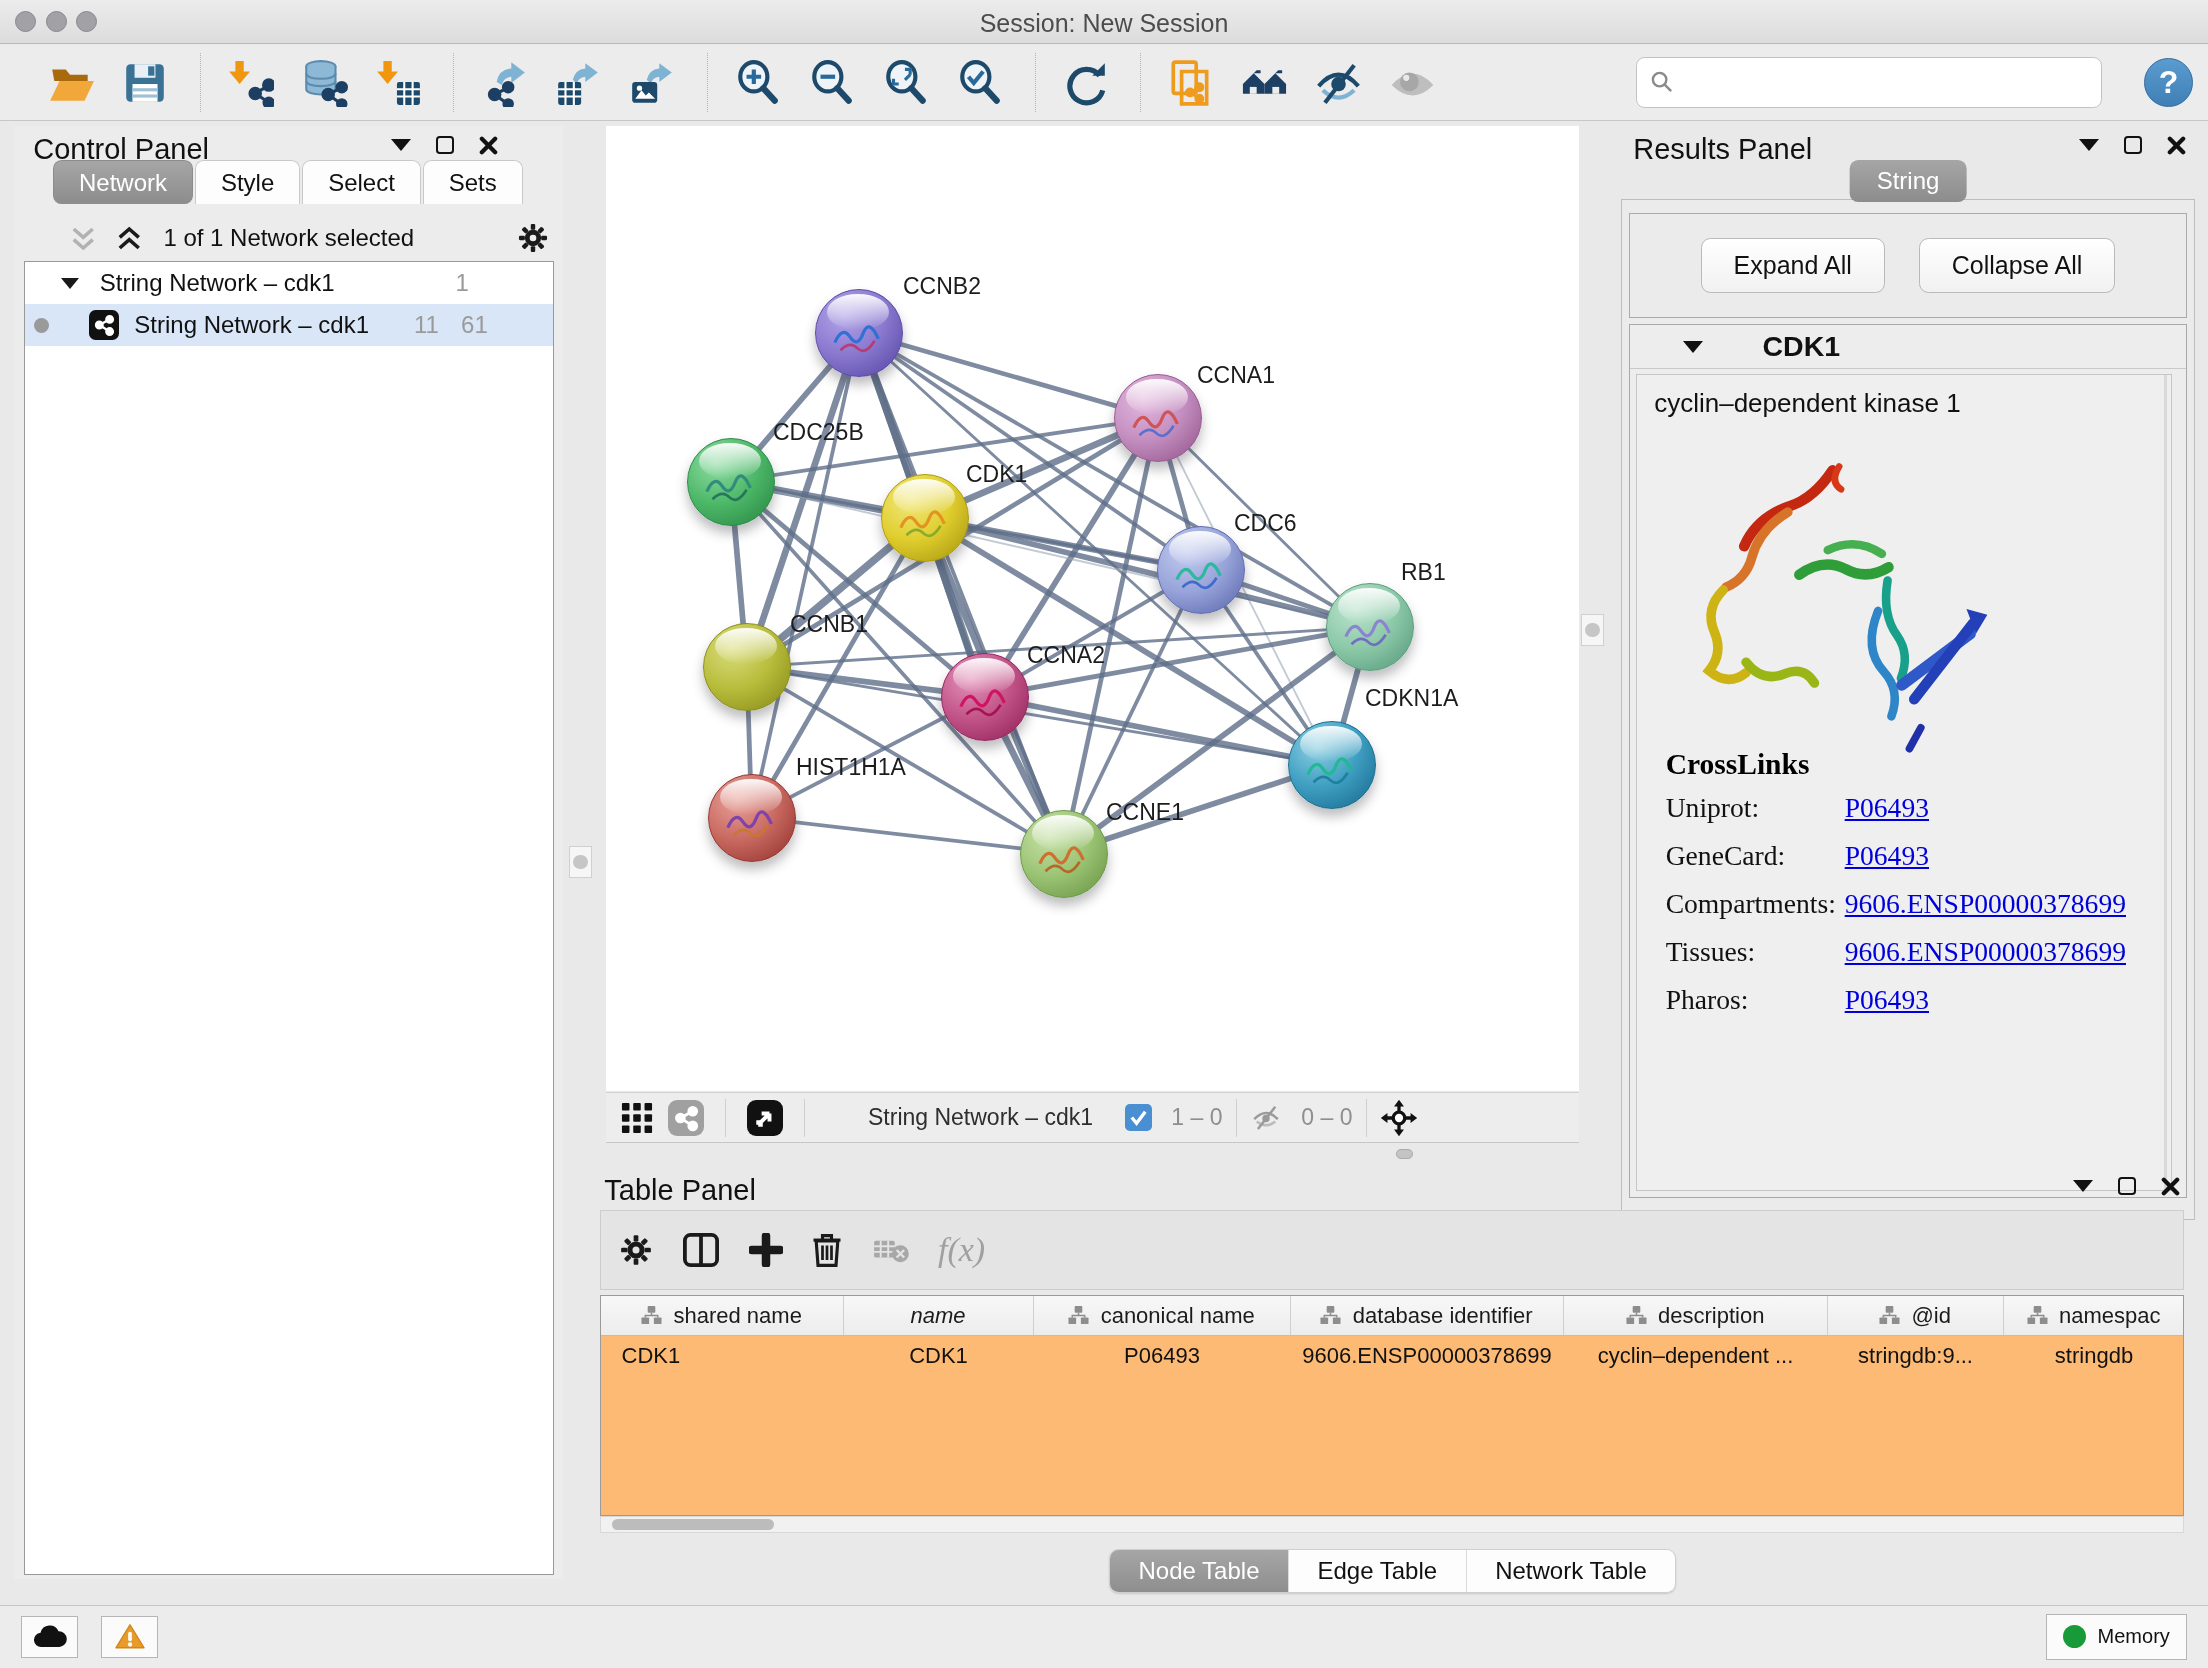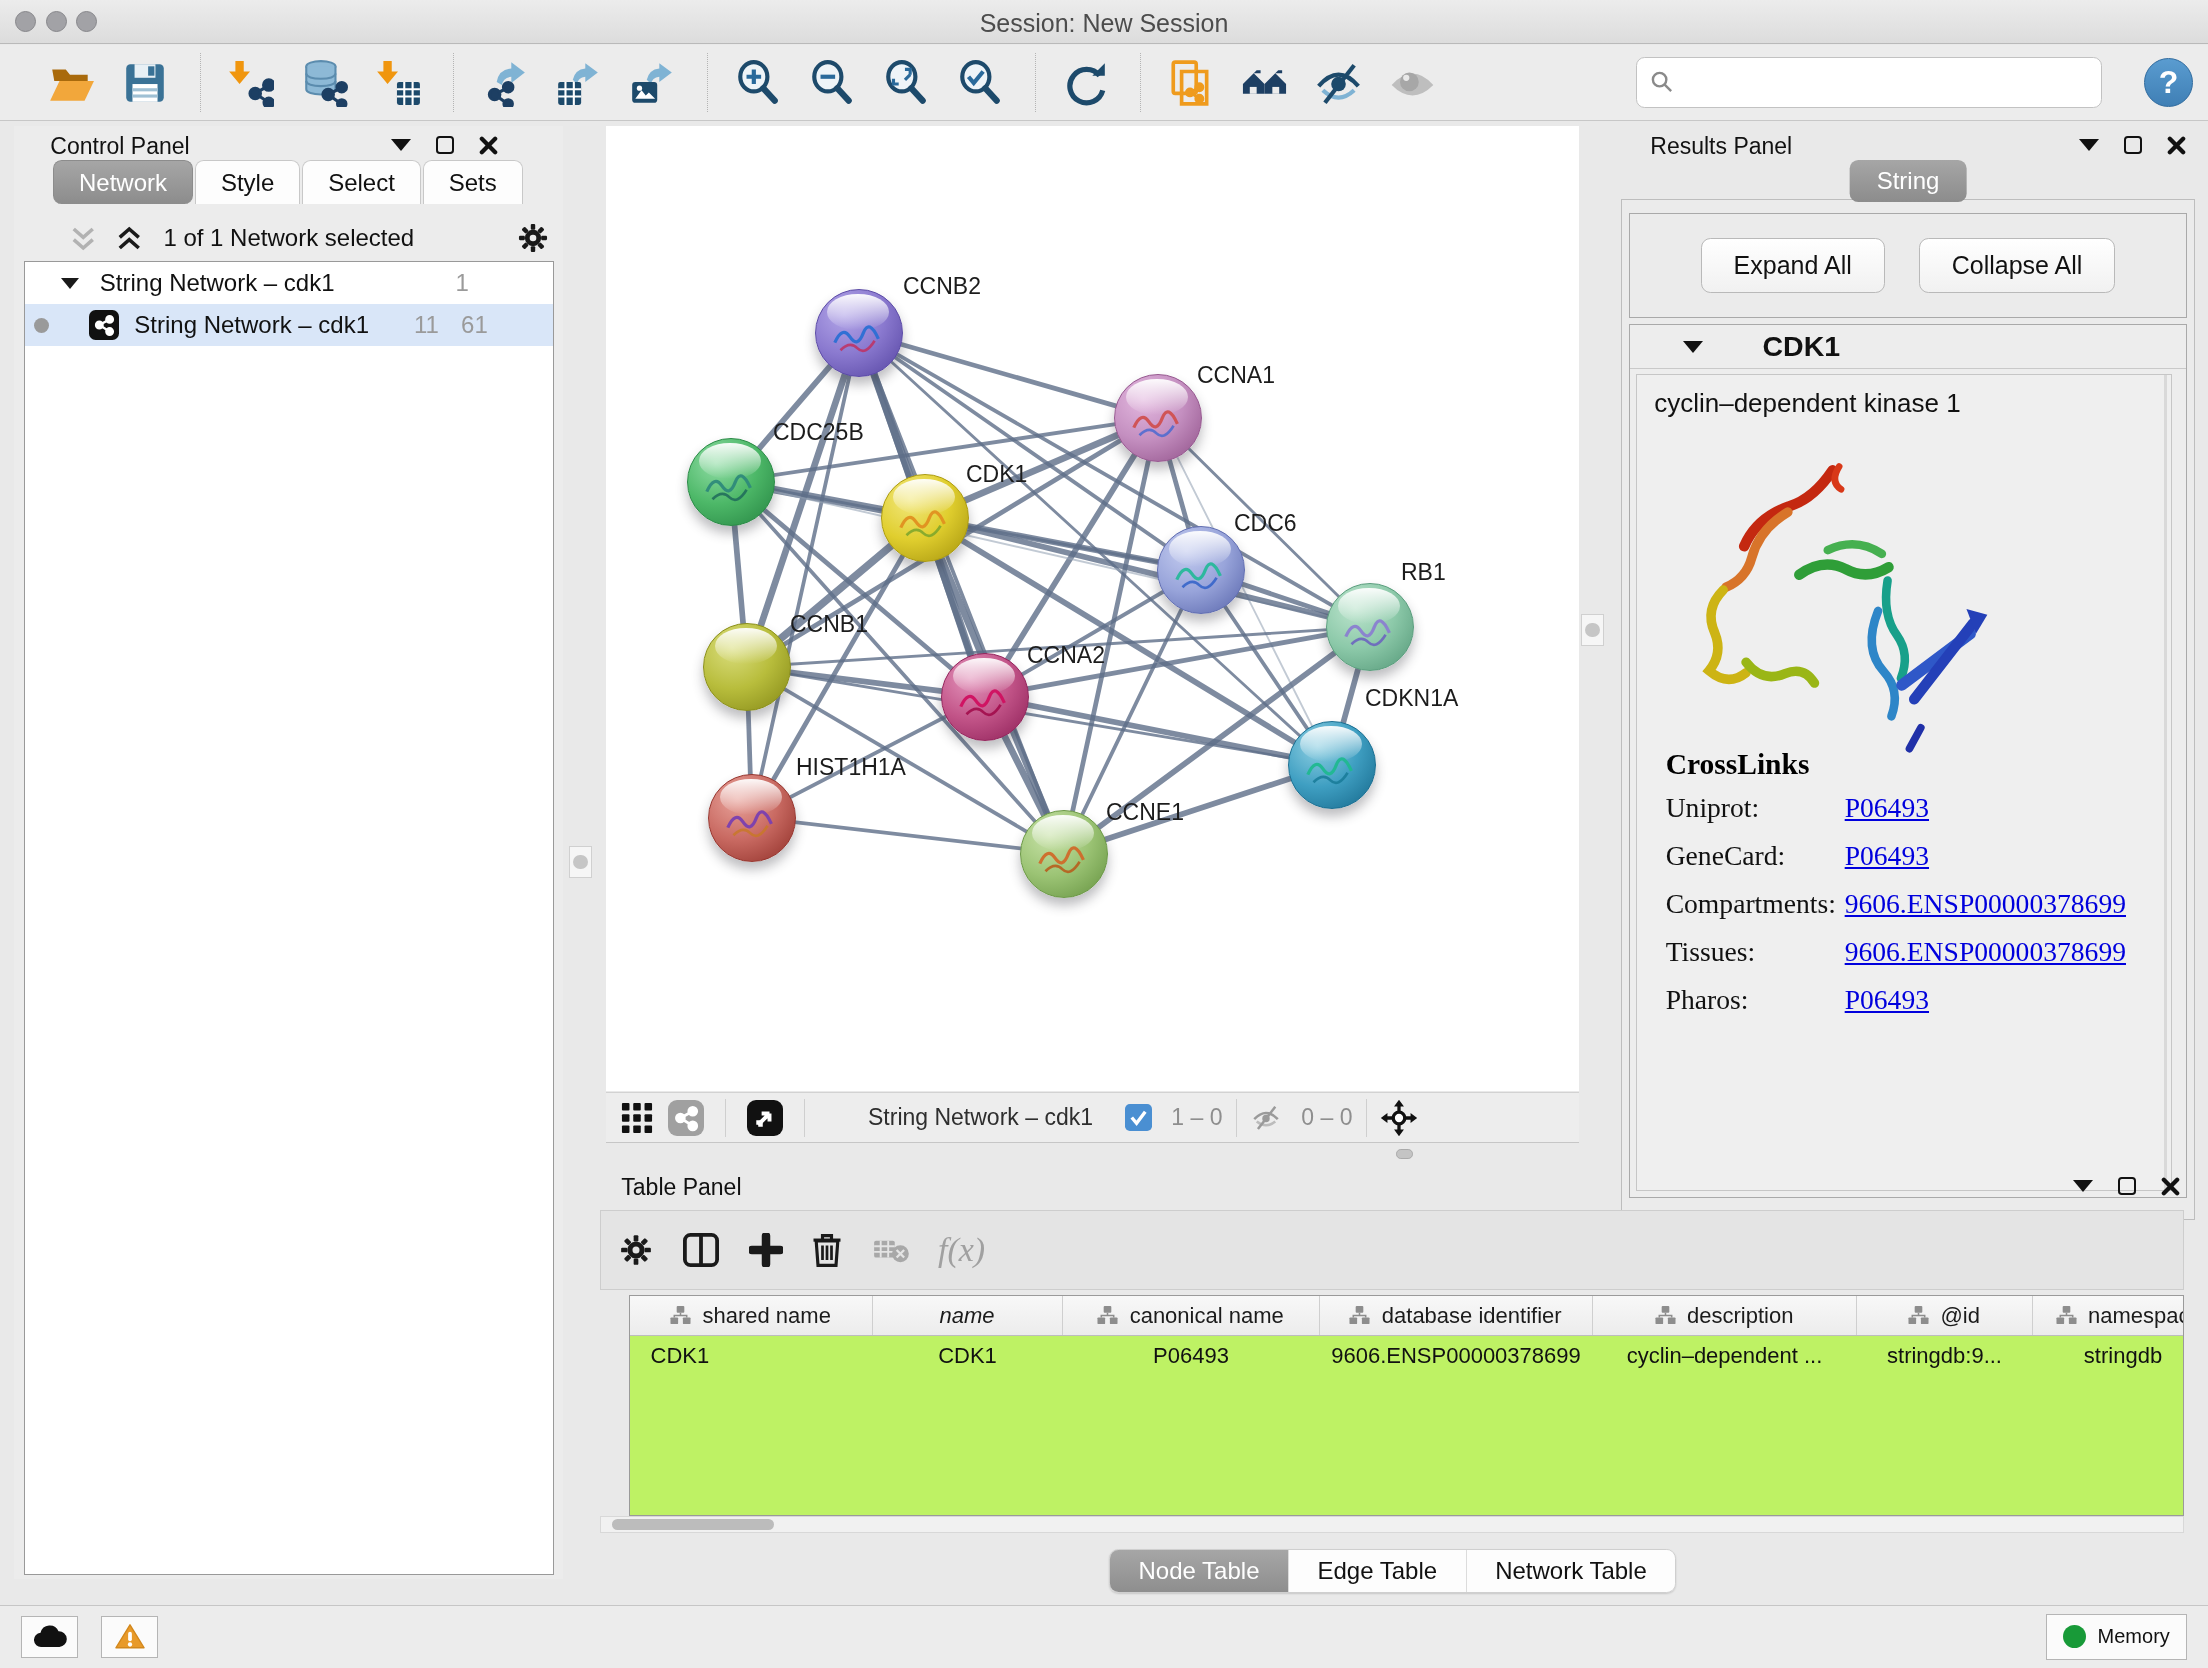--- a/index.html
+++ b/index.html
@@ -20,21 +20,21 @@
   .tbtn { width:49px; height:49px; margin-right:25px; display:flex; align-items:center; justify-content:center; }
   .tsep { width:0; border-left:1.9px dotted #b4b4b4; height:59px; margin:0 25px 0 5.7px; }
   .search-wrap { position:absolute; left:1636px; top:12.4px; width:466px; height:51px; background:#fff;
     border:1.9px solid #c2c2c2; border-radius:8.6px; display:flex; align-items:center; padding-left:13.3px; }
   .search-wrap input { border:none; outline:none; font-size:23px; width:399px; background:transparent; margin-left:9.5px; color:#333; }
   .help-btn { position:absolute; left:2144px; top:13.3px; width:49px; height:49px; border-radius:50%;
     background:linear-gradient(#5a9cd0,#3f7fb5); color:#fff; font-size:32px; font-weight:bold;
     display:flex; align-items:center; justify-content:center; border:1px solid #2e6a9e; }
 
   
-  .panel-title { font-size:23px; color:#111;margin-left:17px; }
+  .panel-title { font-size:29px; color:#111; }
   .pctrl { display:flex; align-items:center; gap:25px; }
   .tri-down { width:0; height:0; border-left:10.5px solid transparent; border-right:10.5px solid transparent; border-top:12.4px solid #111; }
   .sq { width:18px; height:18px; border:2.9px solid #111; border-radius:3.8px; }
 
   
   .control-panel { position:absolute; left:14.3px; top:126px; width:549px; height:1453px; background:#ececec; }
   .cp-head { position:absolute; left:19px; top:6.7px; right:67px; display:flex; }
   .cp-ctrl { position:absolute; right:65px; top:9.5px; }
   .tabs-row { position:absolute; left:0; top:34px; width:100%; display:flex; justify-content:center; }
   .tab { height:44px; padding:0 25px; background:#fdfdfd; border:1px solid #c8c8c8; border-bottom:none;
@@ -89,21 +89,21 @@
   .cl-link { color:#0000dd; text-decoration:underline; }
   .vtrack { position:absolute; right:3.8px; top:0; bottom:0; width:3.8px; background:#d9d9d9; }
 
   
   .table-panel { position:absolute; left:590px; top:1169px; width:1603px; height:430px; }
   .tp-head { position:absolute; left:14.3px; top:4.8px; }
   .tp-ctrl { position:absolute; right:13.3px; top:7.6px; }
   .tp-toolbar { position:absolute; left:9.5px; right:9.5px; top:41px; height:80px; background:#e4e4e4;
     border:1px solid #cdcdcd; display:flex; align-items:center; padding-left:17px; gap:28.5px; }
   .fx { font-family:"Liberation Serif","DejaVu Serif",serif; font-style:italic; font-size:34px; color:#a0a0a0; }
-  .dtable { position:absolute; left:9.5px; right:9.5px; top:126px; height:221px; background:#bef264; border:1.9px solid #9a9a9a; overflow:hidden;margin-left:29px; }
+  .dtable { position:absolute; left:9.5px; right:9.5px; top:126px; height:221px; background:#fdba74; border:1.9px solid #9a9a9a; overflow:hidden; }
   .thead { display:flex; height:40px; background:linear-gradient(#f8f8f8,#ececec); border-bottom:1.9px solid #bdbdbd; }
   .th { display:flex; align-items:center; justify-content:center; gap:11.4px; font-size:22px; color:#1b1b1b;
     border-right:1px solid #cfcfcf; overflow:hidden; white-space:nowrap; flex:none; }
   .trow { display:flex; height:40px; }
   .td { font-size:22px; color:#111; display:flex; align-items:center; justify-content:center; white-space:nowrap; overflow:hidden; flex:none; }
   .td.first { justify-content:flex-start; padding-left:21px; }
   .hscroll { position:absolute; left:9.5px; right:9.5px; top:347px; height:17px; background:#f1f1f1; border:1px solid #d8d8d8; }
   .hthumb { position:absolute; left:11.4px; top:1.9px; width:162px; height:11.4px; border-radius:5.7px; background:#bcbcbc; }
   .tp-tabs { position:absolute; left:519px; top:380px; display:flex; border:1px solid #cfcfcf; border-radius:9.5px; overflow:hidden;
     box-shadow:0 1px 1.9px rgba(0,0,0,.15); }

